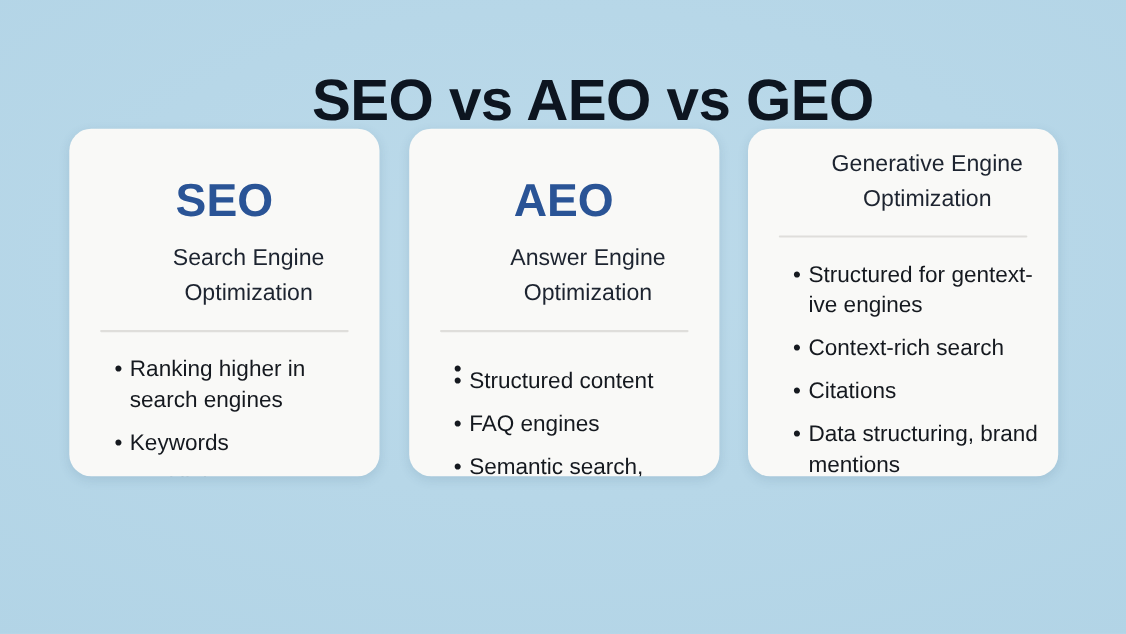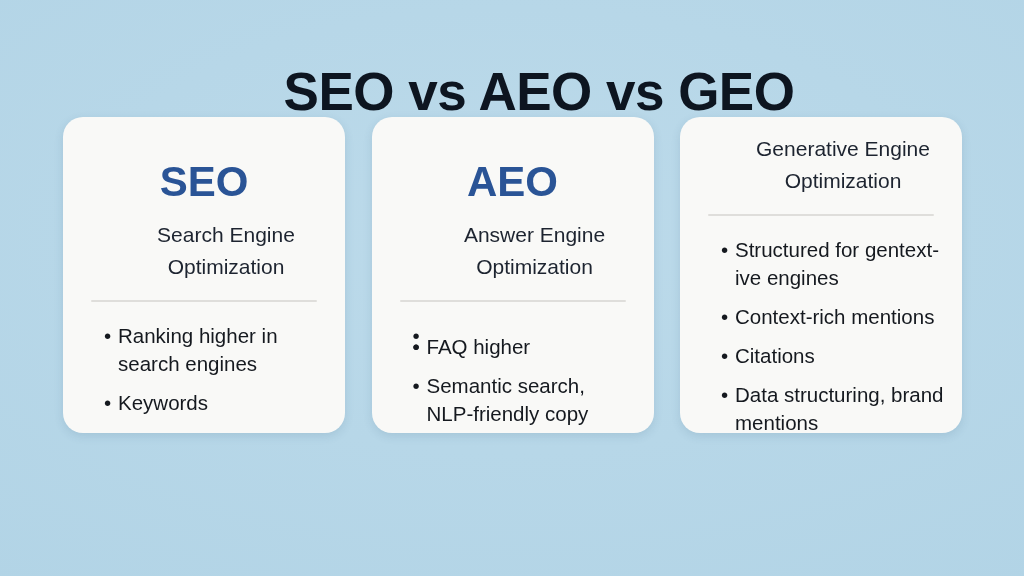--- a/index.html
+++ b/index.html
@@ -123,31 +123,31 @@
         <li><span class="bullet-dot">•</span></li>
       </ul>
     </div>
 
     <div class="card">
       <div class="card-abbr">AEO</div>
       <div class="card-fullname">Answer Engine Optimization</div>
       <div class="card-divider"></div>
       <ul class="card-list">
         <li><span class="bullet-dot">•</span></li>
-        <li><span class="bullet-dot">•</span></li>
-        <li><span class="bullet-dot">•</span><span>FAQ higher</span></li>
+        <li><span class="bullet-dot">•</span><span>Structured content</span></li>
+        <li><span class="bullet-dot">•</span><span>FAQ engines</span></li>
         <li><span class="bullet-dot">•</span><span>Semantic search, NLP-friendly copy</span></li>
       </ul>
     </div>
 
     <div class="card">
       <div class="card-fullname">Generative Engine Optimization</div>
       <div class="card-divider"></div>
       <ul class="card-list">
         <li><span class="bullet-dot">•</span><span>Structured for gentext-ive engines</span></li>
-        <li><span class="bullet-dot">•</span><span>Context-rich mentions</span></li>
+        <li><span class="bullet-dot">•</span><span>Context-rich search</span></li>
         <li><span class="bullet-dot">•</span><span>Citations</span></li>
         <li><span class="bullet-dot">•</span><span>Data structuring, brand mentions</span></li>
       </ul>
     </div>
 
   </div>
 </div>
 
 </body></html>

